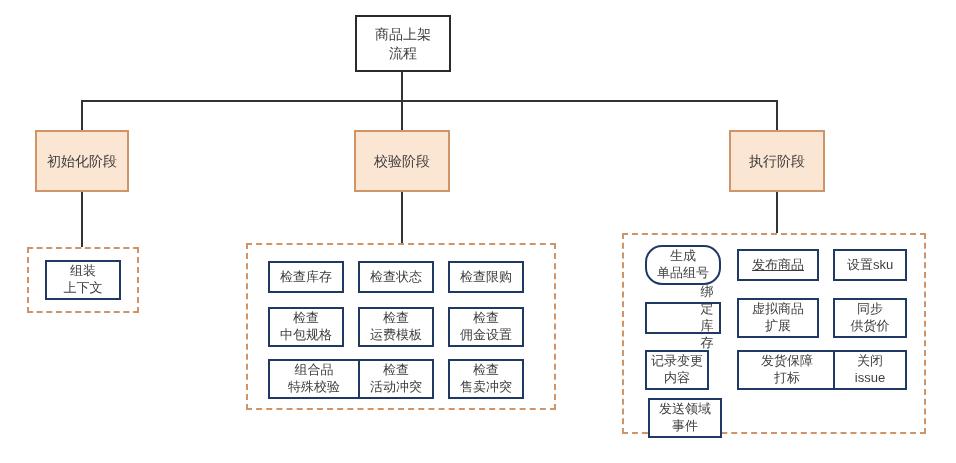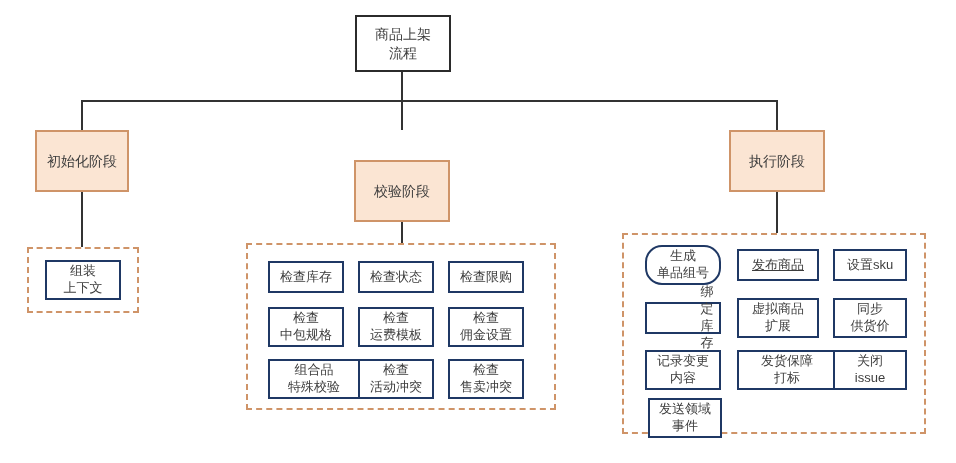--- a/index.html
+++ b/index.html
@@ -63,21 +63,21 @@
   <div class="line" style="left:401px;top:102px;width:2px;height:28px;"></div>
   <div class="line" style="left:776px;top:102px;width:2px;height:28px;"></div>
   <div class="line" style="left:81px;top:192px;width:2px;height:55px;"></div>
   <div class="line" style="left:401px;top:192px;width:2px;height:51px;"></div>
   <div class="line" style="left:776px;top:192px;width:2px;height:41px;"></div>
 
   <div class="node root" style="left:355px;top:15px;width:96px;height:57px;">商品上架
 流程</div>
 
   <div class="node phase" style="left:35px;top:130px;width:94px;height:62px;">初始化阶段</div>
-  <div class="node phase" style="left:354px;top:130px;width:96px;height:62px;margin-top:30px;">校验阶段</div>
+  <div class="node phase" style="left:354px;top:130px;width:96px;height:62px;">校验阶段</div>
   <div class="node phase" style="left:729px;top:130px;width:96px;height:62px;">执行阶段</div>
 
   <div class="group" style="left:27px;top:247px;width:112px;height:66px;"></div>
   <div class="node task" style="left:45px;top:260px;width:76px;height:40px;">组装
 上下文</div>
 
   <div class="group" style="left:246px;top:243px;width:310px;height:167px;"></div>
   <div class="node task" style="left:268px;top:261px;width:76px;height:32px;">检查库存</div>
   <div class="node task" style="left:358px;top:261px;width:76px;height:32px;">检查状态</div>
   <div class="node task" style="left:448px;top:261px;width:76px;height:32px;">检查限购</div>
@@ -97,21 +97,21 @@
   <div class="group" style="left:622px;top:233px;width:304px;height:201px;"></div>
   <div class="node task" style="left:645px;top:245px;width:76px;height:40px;border-radius:17px;">生成
 单品组号</div>
   <div class="node task" style="left:737px;top:249px;width:82px;height:32px;text-decoration:underline;">发布商品</div>
   <div class="node task" style="left:833px;top:249px;width:74px;height:32px;">设置sku</div>
   <div class="node task" style="left:645px;top:302px;width:76px;height:32px;padding-left:48px;">绑定库存</div>
   <div class="node task" style="left:737px;top:298px;width:82px;height:40px;">虚拟商品
 扩展</div>
   <div class="node task" style="left:833px;top:298px;width:74px;height:40px;">同步
 供货价</div>
-  <div class="node task" style="left:645px;top:350px;width:76px;height:40px;">记录变更
+  <div class="node task" style="left:645px;top:350px;width:64px;height:40px;">记录变更
 内容</div>
   <div class="node task" style="left:737px;top:350px;width:100px;height:40px;">发货保障
 打标</div>
   <div class="node task" style="left:833px;top:350px;width:74px;height:40px;">关闭
 issue</div>
   <div class="node task" style="left:648px;top:398px;width:74px;height:40px;">发送领域
 事件</div>
 
 </div>
 

